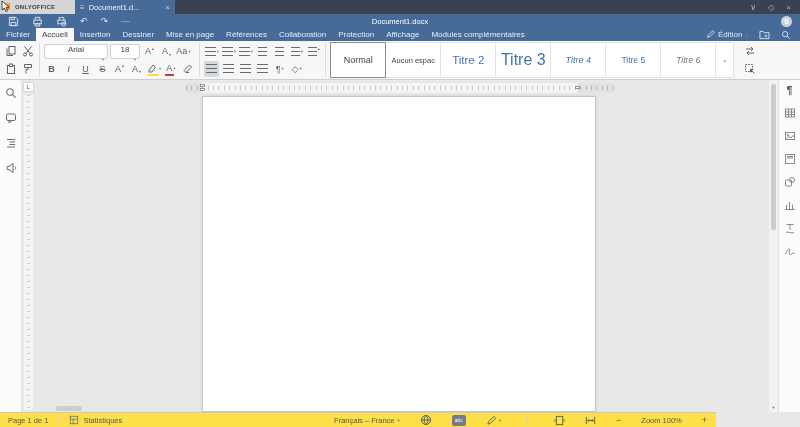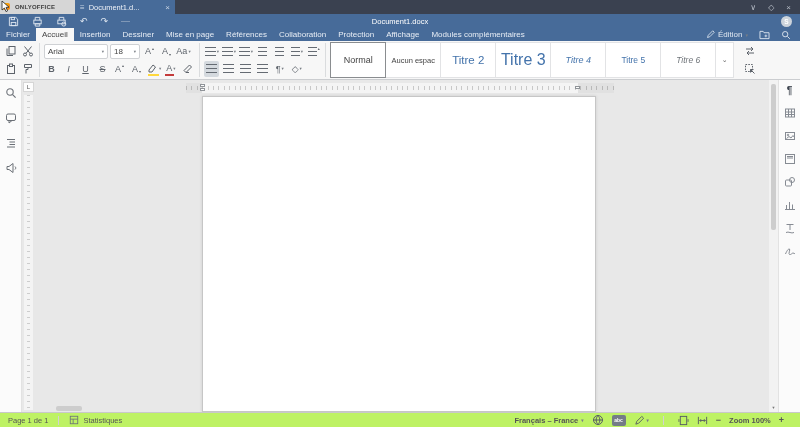--- a/index.html
+++ b/index.html
@@ -32,21 +32,21 @@
   #menuright .ed{display:flex;align-items:center;gap:3px;}
   #menuright .car{font-size:5px;}
   
   #toolbar{left:0;top:41px;width:800px;height:38px;background:#f7f7f7;border-bottom:1px solid #cbcdd0;display:flex;align-items:stretch;}
   .sect{display:flex;flex-direction:column;justify-content:space-evenly;padding:1px 3px;}
   .trow{display:flex;align-items:center;gap:2px;height:17px;}
   .sep{width:1px;background:#dadcde;margin:2px 1px;}
   .tbi{min-width:15px;height:16px;display:flex;align-items:center;justify-content:center;color:#5d636b;font-size:9px;gap:1px;border-radius:2px;position:relative;}
   .tbi.active{background:#d4d9de;}
   .car{font-size:4.5px;color:#7a7f86;}
-  .combo{height:13px;background:#fff;border:1px solid #cfd1d4;border-radius:2px;display:flex;align-items:center;font-size:8px;color:#444;padding:0 3px;gap:3px;}
+  .combo{height:13px;background:#fff;border:1px solid #cfd1d4;border-radius:2px;display:flex;align-items:center;font-size:8px;color:#444;padding:0 3px;gap:3px;flex-direction:column;}
   .combo .car{margin-left:auto;}
   svg.i{display:block;}
   .lines{width:11px;height:9px;background:repeating-linear-gradient(to bottom,#656b73 0 1px,transparent 1px 4px);}
   .lines.sm{width:9px;}
   .b{font-weight:bold;} .it{font-style:italic;} .un{text-decoration:underline;} .st{text-decoration:line-through;}
   .tinyup{font-size:4px;position:relative;top:-3px;} .tinydn{font-size:4px;position:relative;top:3px;}
   .hlbar{position:absolute;left:2px;bottom:1px;width:11px;height:2px;background:#ffd83d;}
   .fcbar{position:absolute;left:2px;bottom:1px;width:9px;height:2px;background:#c43b3b;}
   
   #gallery{display:flex;align-items:stretch;margin:1px 0 1px 4px;}
@@ -68,24 +68,24 @@
   #hruler{left:186px;top:83px;width:428px;height:10px;background:#f4f4f4;}
   #hruler .ticks{position:absolute;left:0;top:3px;width:428px;height:4px;background:repeating-linear-gradient(to right,rgba(0,0,0,.18) 0 1px,transparent 1px 5.4px);}
   #hruler .marg{position:absolute;top:0;height:10px;background:#e1e1e1;}
   .indent{position:absolute;width:5px;height:3px;background:#fdfdfd;border:1px solid #8f9398;box-sizing:border-box;}
   #page{left:202px;top:96px;width:394px;height:316px;background:#fff;border:1px solid #c6c6c6;box-shadow:0 0 3px rgba(0,0,0,.12);box-sizing:border-box;}
   #vscroll{left:769px;top:80px;width:9px;height:332px;background:#f2f2f2;}
   #vthumb{left:771px;top:84px;width:5px;height:146px;background:#cdcdcd;border-radius:2px;}
   #vdown{left:769px;top:403px;width:9px;height:9px;display:flex;align-items:center;justify-content:center;font-size:4px;color:#777;}
   #hthumb{left:56px;top:406px;width:26px;height:5px;background:#cdcdcd;border-radius:2px;}
   
-  #statusbar{left:0;top:412px;width:800px;height:15px;background:#bef264;border-top:1px solid #c9c9c9;display:flex;align-items:center;font-size:7.5px;color:#555;box-sizing:border-box;}
+  #statusbar{left:0;top:412px;width:716px;height:15px;background:#fde047;border-top:1px solid #c9c9c9;display:flex;align-items:center;font-size:7.5px;color:#555;box-sizing:border-box;}
   .sdiv{width:1px;height:9px;background:#d2d2d2;margin:0 6px;}
   #sbleft{display:flex;align-items:center;padding-left:8px;gap:4px;}
-  #sbright{margin-left:auto;display:flex;align-items:center;gap:8px;padding-right:16px;font-weight:bold;}
+  #sbright{margin-left:auto;display:flex;align-items:center;gap:20px;padding-right:9px;}
   #spellbox{width:14px;height:11px;background:#747c87;border-radius:2px;color:#fff;font-size:5px;display:flex;align-items:center;justify-content:center;}
   .zbtn{font-size:9px;color:#555;}
 </style>
 </head>
 <body>
 
 <div id="app">
 
   <div id="topbar" class="abs">
     <div id="logo">

